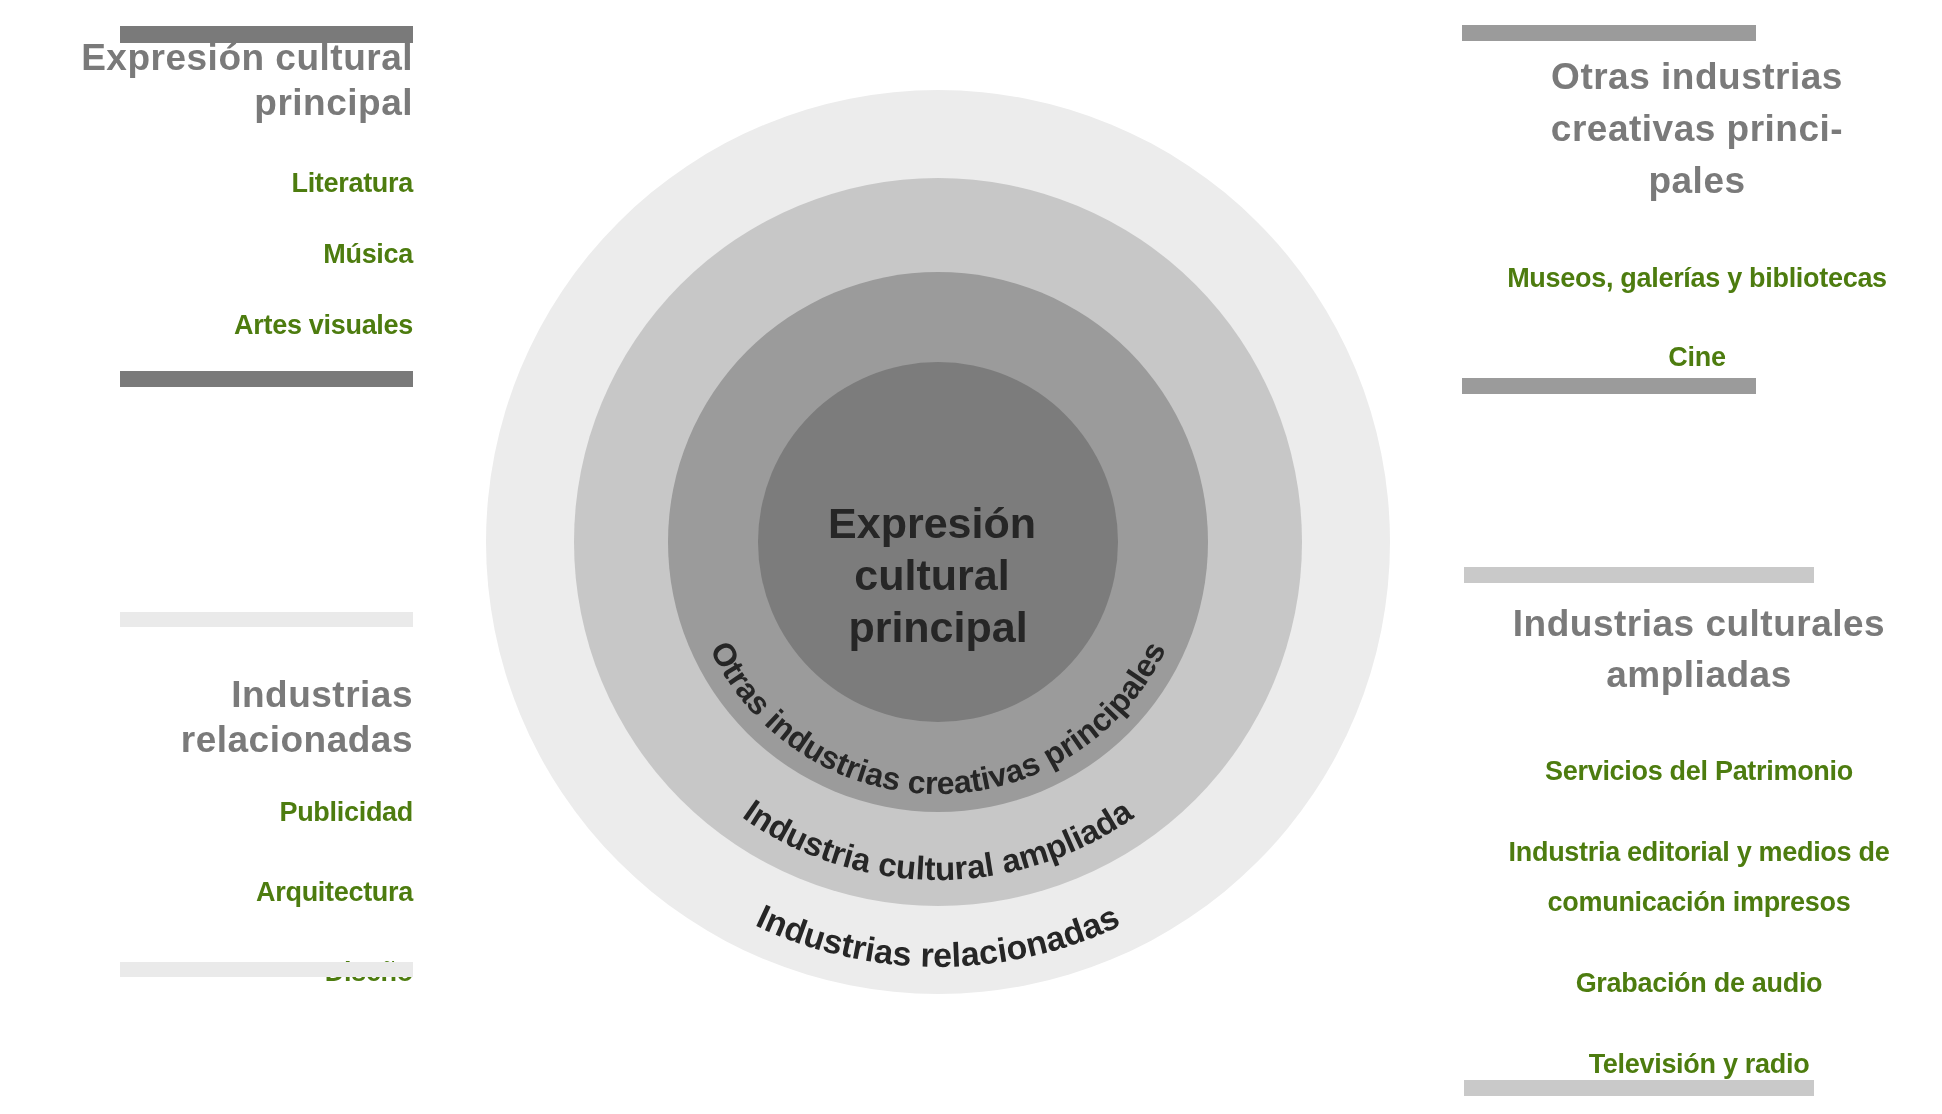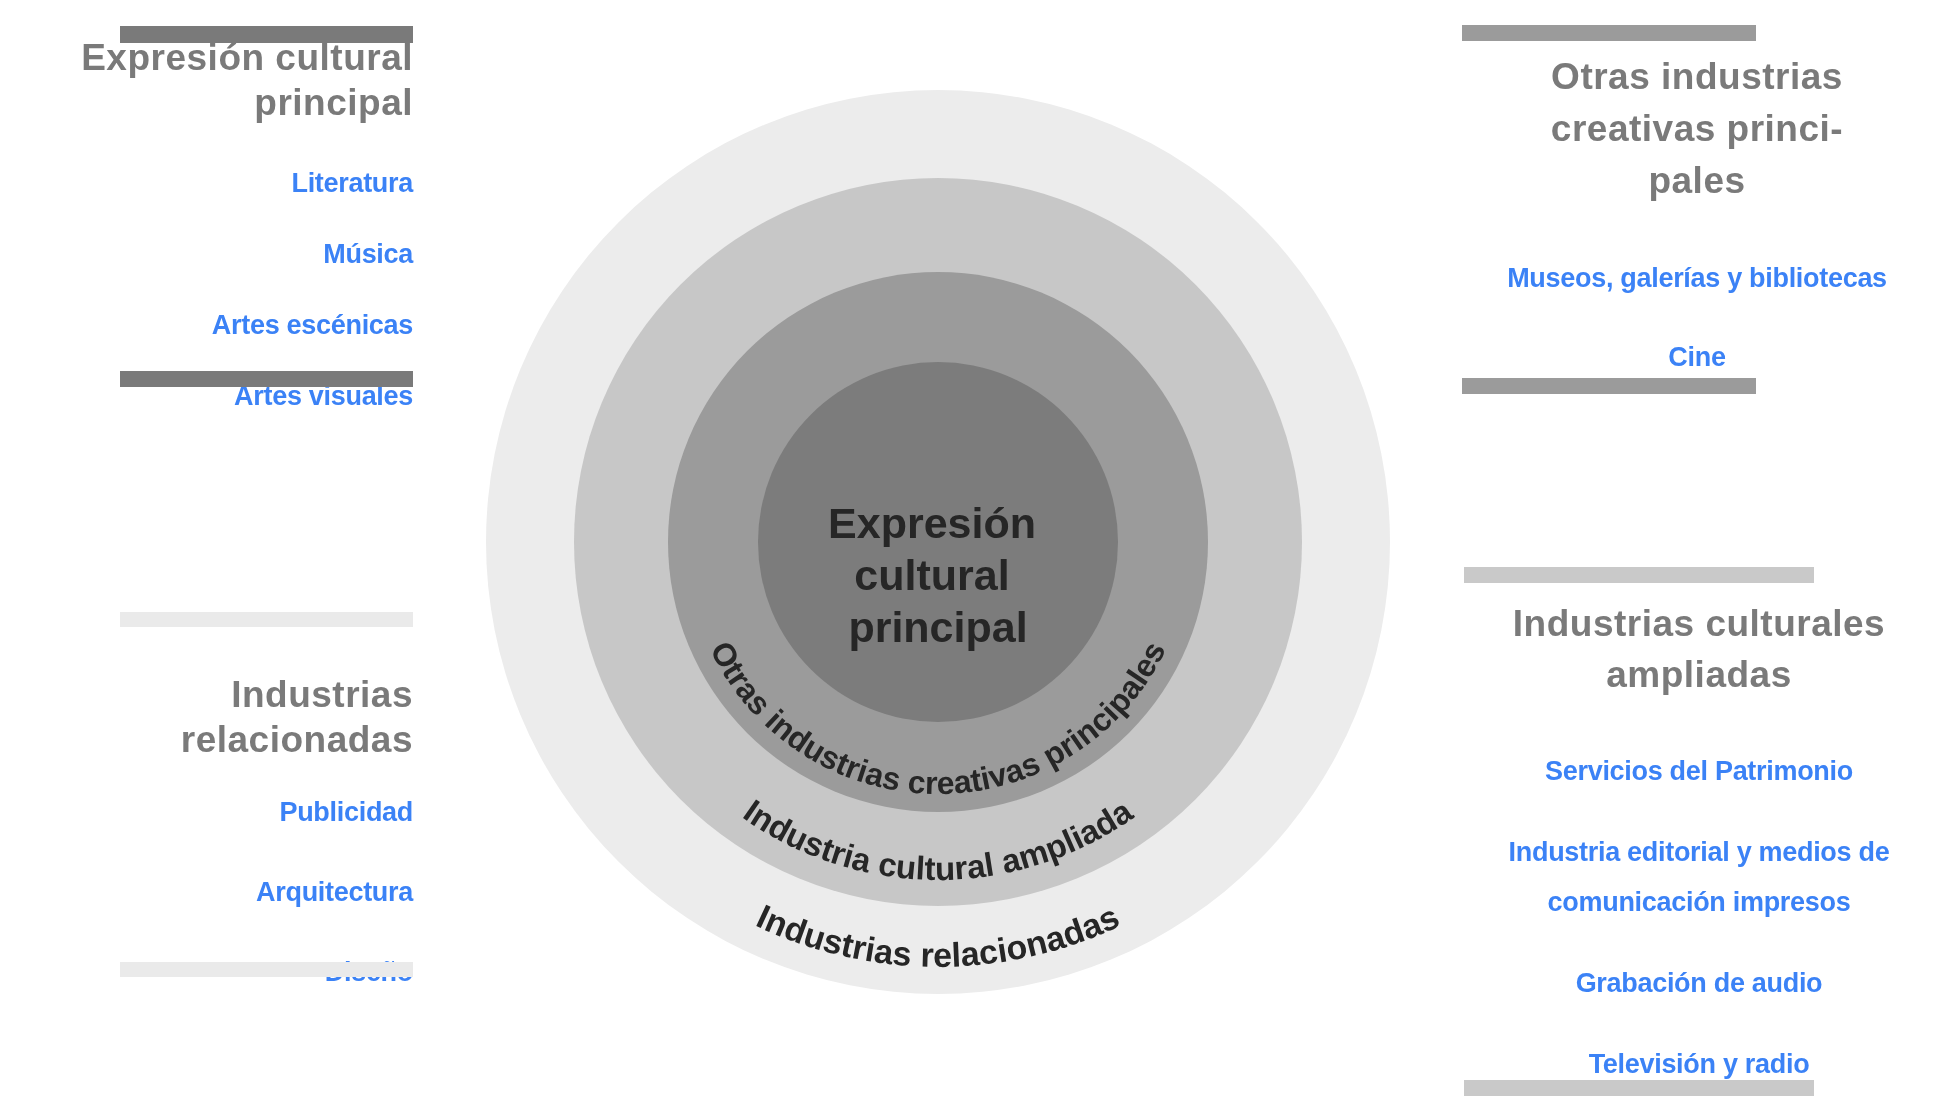--- a/index.html
+++ b/index.html
@@ -11,21 +11,21 @@
   .bar.dark{background:#7a7a7a;}
   .bar.lightL{background:#eaeaea;}
   .bar.midR{background:#9b9b9b;}
   .bar.lightR{background:#c9c9c9;}
 
   .panel-heading{
     position:absolute;color:#7a7a7a;font-weight:700;font-size:37px;line-height:51px;
     white-space:pre-line;letter-spacing:0.5px;
   }
   .panel-items{
-    position:absolute;color:#3b82f6;font-weight:700;font-size:27px;
+    position:absolute;color:#4d7c0f;font-weight:700;font-size:27px;
     white-space:pre-line;letter-spacing:-0.3px;
   }
   .right-align{text-align:right;}
   .left-align{text-align:center;}
   .tl-heading{line-height:45px;}
   .tl-items div{line-height:40px;}
   .bl-heading{line-height:45px;}
   .bl-items div{line-height:49px;padding-left:8px;}
   .tr-heading{line-height:52px;}
   .tr-items div{line-height:48px;}
@@ -69,21 +69,20 @@
       <tspan x="938" y="642">principal</tspan>
     </text>
   </svg>
 
   <div class="bar dark" style="left:120px;top:26px;width:293px;height:17px;"></div>
   <div class="panel-heading right-align tl-heading" style="left:0px;top:35px;width:413px;">Expresión cultural
 principal</div>
   <div class="panel-items right-align tl-items" style="left:0px;top:132px;width:413px;">
     <div>Literatura</div>
     <div>Música</div>
-    <div>Artes escénicas</div>
     <div>Artes visuales</div>
   </div>
   <div class="bar dark" style="left:120px;top:371px;width:293px;height:16px;"></div>
 
   <div class="bar lightL" style="left:120px;top:612px;width:293px;height:15px;"></div>
   <div class="panel-heading right-align bl-heading" style="left:0px;top:672px;width:413px;">Industrias
 relacionadas</div>
   <div class="panel-items right-align bl-items" style="left:0px;top:757px;width:413px;">
     <div>Publicidad</div>
     <div>Arquitectura</div>

